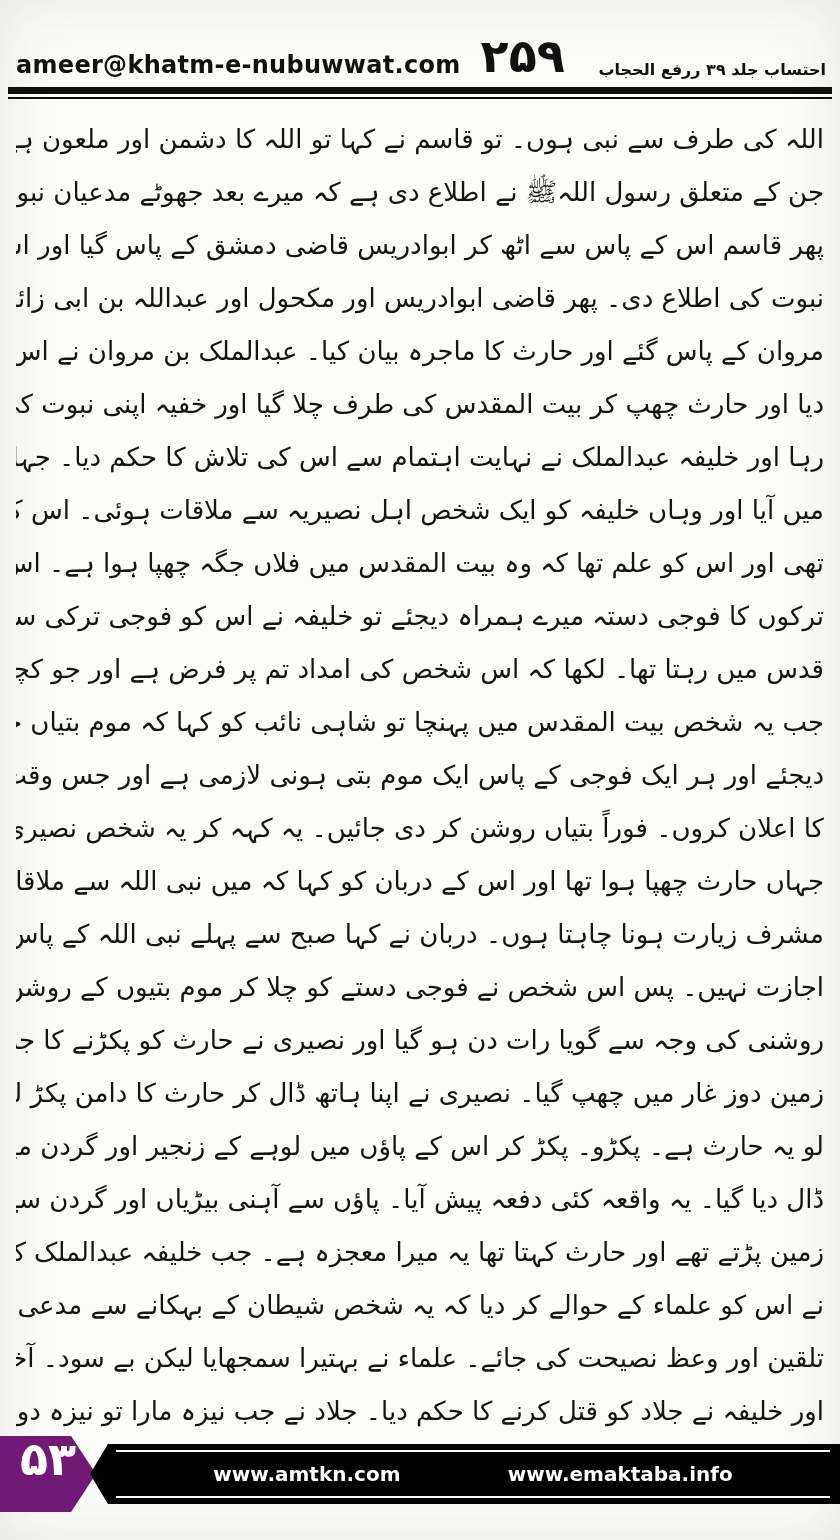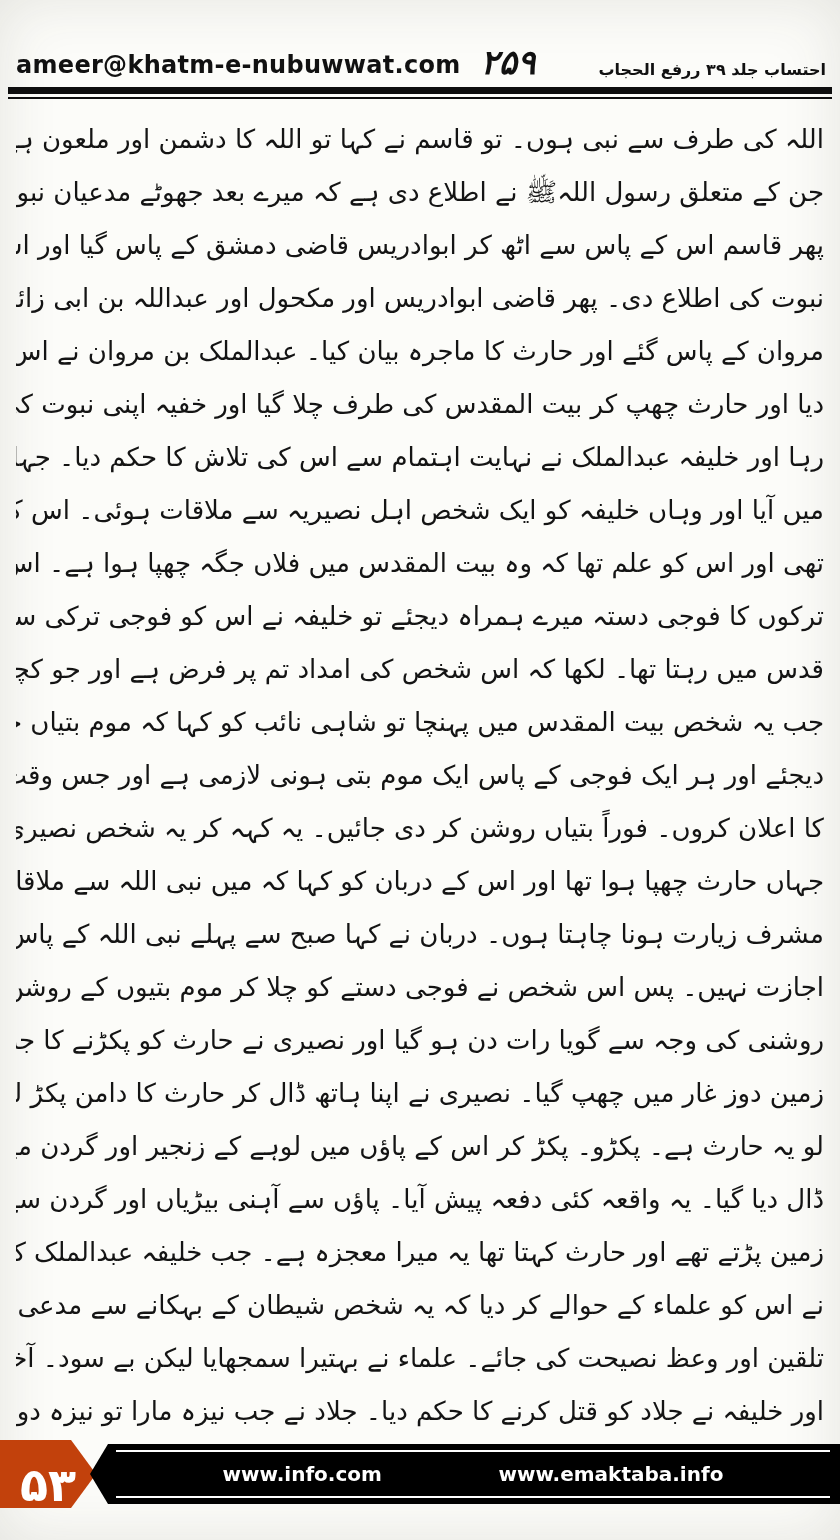--- a/index.html
+++ b/index.html
@@ -14,23 +14,22 @@
   .header {
     display:flex; align-items:flex-end; gap:20px;
     padding:16px 14px 0 16px; direction:ltr; color:#111;
   }
   .header-email {
     font-weight:bold; font-size:24px; letter-spacing:0.3px;
     font-family:"DejaVu Sans", sans-serif;
     margin-top:35px;
   }
   .header-page {
-    font-size:34px; font-weight:bold; line-height:1;
+    font-size:46px; font-weight:bold; line-height:1;
     font-family:"DejaVu Sans", sans-serif;
-    font-style:italic;
   }
   .header-title {
     margin-left:auto; direction:rtl; font-size:16px; font-weight:bold;
     font-family:"DejaVu Sans", sans-serif; padding-top:4px;
   }
   
   .rule-thick { margin:8px 8px 0 8px; border-top:7px solid #0e0e0e; }
   .rule-thin  { margin:3px 8px 0 8px; border-top:2px solid #0e0e0e; }
   
   .body-text {
@@ -41,22 +40,22 @@
     text-align:justify; text-align-last:justify;
     font-family:"DejaVu Sans", sans-serif;
     overflow:hidden;
   }
   
   .footer {
     position:absolute; left:0; right:0; bottom:28px; height:76px;
     display:flex; align-items:center;
   }
   .footer-num {
-    width:96px; height:68px; background:#c2410c; color:#fff;
-    display:flex; align-items:flex-end; justify-content:center;
+    width:96px; height:76px; background:#701a75; color:#fff;
+    display:flex; align-items:flex-start; justify-content:center;
     font-size:46px; font-weight:bold; line-height:1;
     clip-path: polygon(0 0, 74% 0, 100% 50%, 74% 100%, 0 100%);
   }
   .footer-bar {
     flex:1; height:60px; background:#000; margin-left:-6px;
     clip-path: polygon(18px 0, 100% 0, 100% 100%, 18px 100%, 0 50%);
     display:flex; align-items:stretch; padding:6px 10px 6px 26px;
   }
   .footer-bar-inner {
     flex:1; border-top:2px solid #fff; border-bottom:2px solid #fff;
@@ -106,19 +105,19 @@
     <div class="text-line">تلقین اور وعظ نصیحت کی جائے۔ علماء نے بہتیرا سمجھایا لیکن بے سود۔ آخر خلیفہ کے سامنے لایا گیا</div>
     <div class="text-line">اور خلیفہ نے جلاد کو قتل کرنے کا حکم دیا۔ جلاد نے جب نیزہ مارا تو نیزہ دوہرا اور ٹیڑھا ہو کر بیکار</div>
   </div>
 
   <div class="footer">
     <div class="footer-num">
       <span>۵۳</span>
     </div>
     <div class="footer-bar">
       <div class="footer-bar-inner">
-        <span>www.info.com</span>
+        <span>www.amtkn.com</span>
         <span>www.emaktaba.info</span>
       </div>
     </div>
   </div>
 
 </div>
 
 </body></html>

